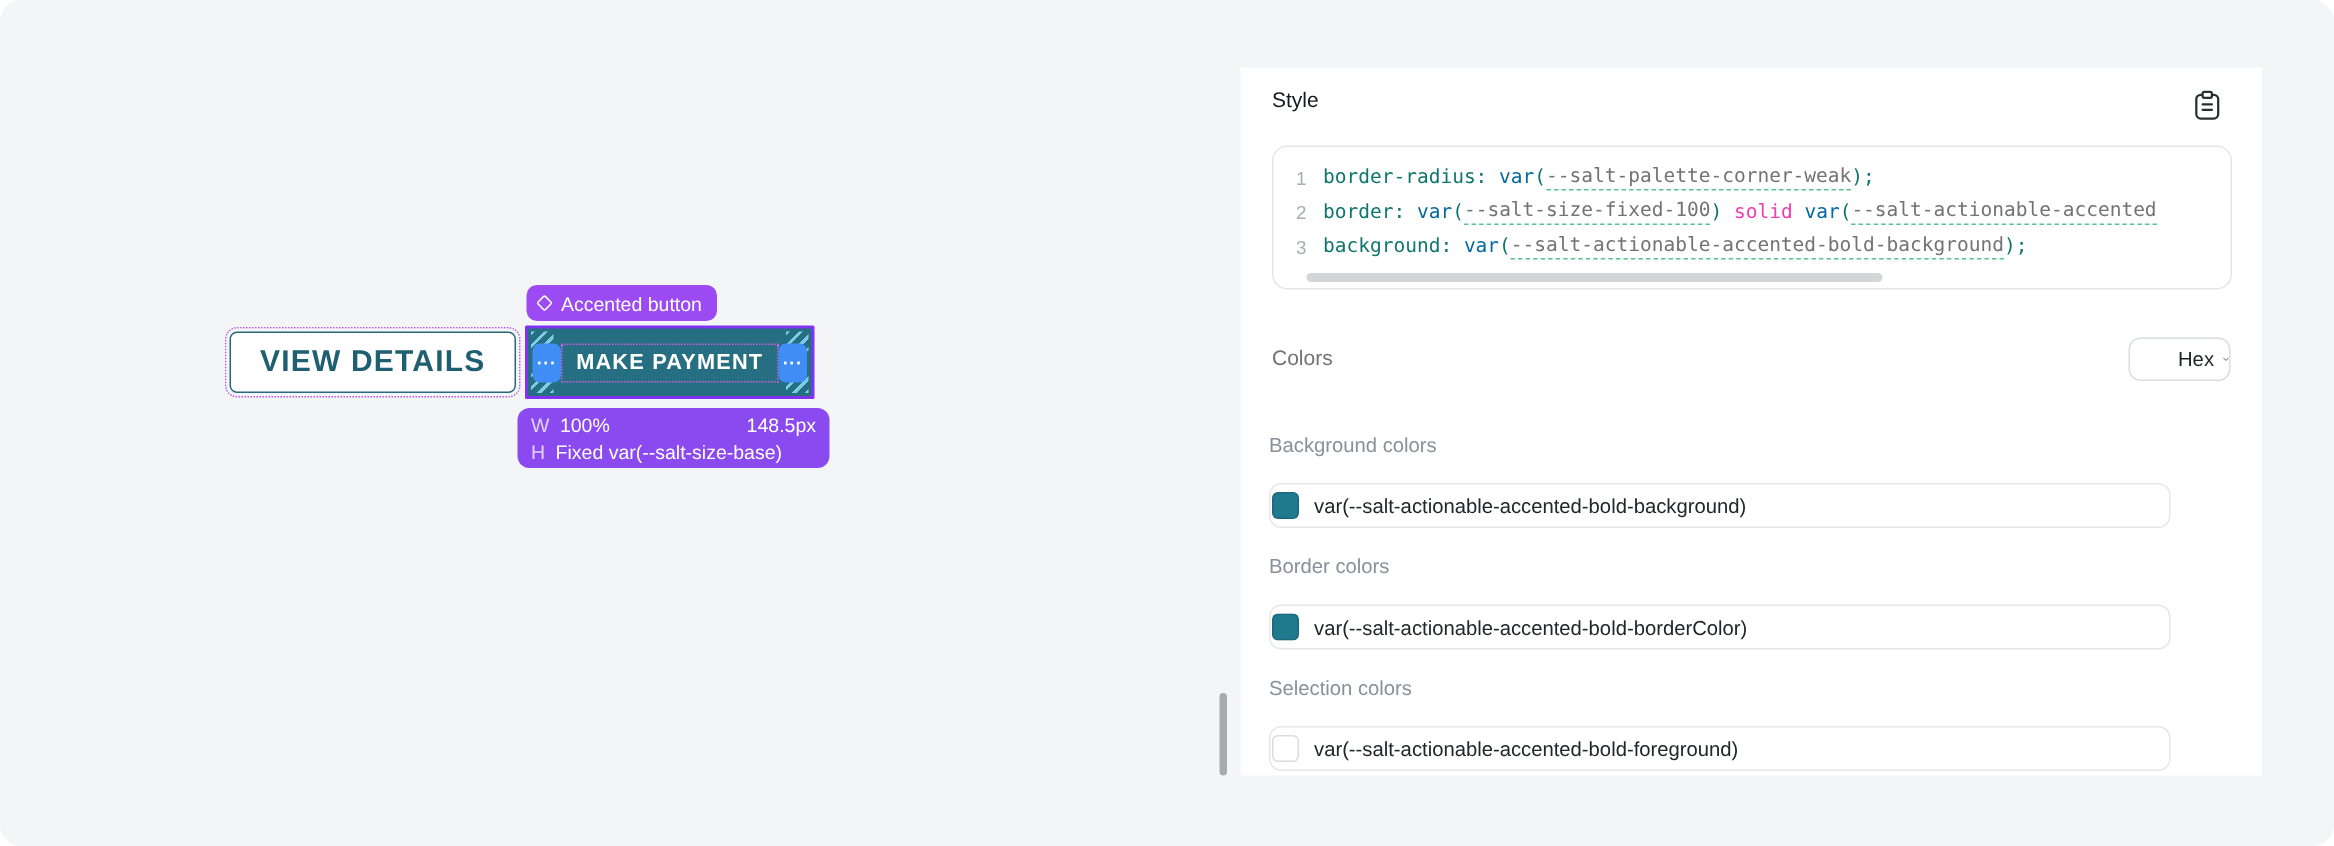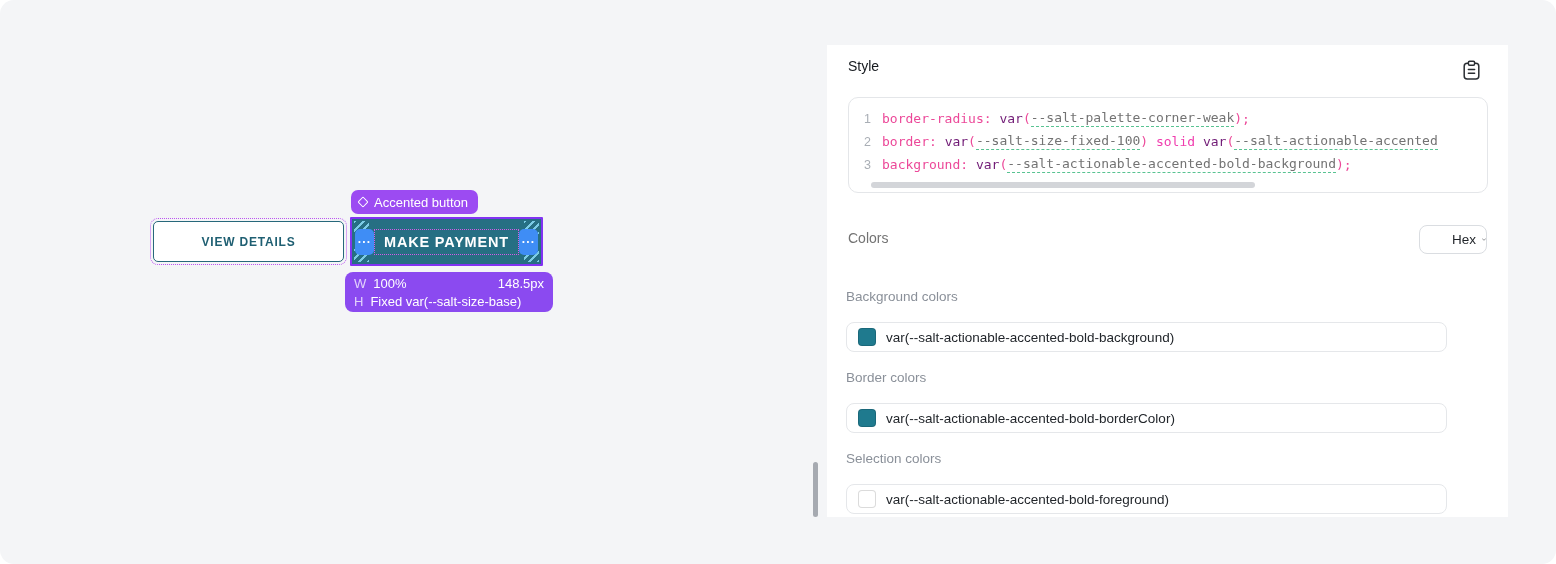--- a/index.html
+++ b/index.html
@@ -9,21 +9,21 @@
 
   
   .badge { position:absolute; left:351px; top:190px; height:24px; padding:0 10px 0 8px;
            background:#9C4BF2; border-radius:7px; display:flex; align-items:center; gap:7px;
            color:#fff; font-size:13px; }
   .diamond { width:8px; height:8px; border:1.5px solid #fff; border-radius:1.5px;
              transform:rotate(45deg); }
 
   .view-btn { position:absolute; left:153px; top:221px; width:191px; height:41px;
               background:#fff; border:1px solid #27687B; border-radius:5px;
-              color:#1F5F72; font-weight:700; font-size:12px; letter-spacing:.8px;
+              color:#1F5F72; font-weight:700; font-size:20px; letter-spacing:.8px;
               display:flex; align-items:center; justify-content:center;
               outline:1px dotted #BB55F0; outline-offset:2px; cursor:default; }
 
   .make-btn { position:absolute; left:350px; top:217px; width:193px; height:49px;
               background:#266F83; border:2px solid #8133F2; border-radius:1px;
               display:flex; align-items:center; justify-content:center; cursor:default; }
   .hatch { position:absolute; width:15px; height:13px;
            background:repeating-linear-gradient(135deg, rgba(133,214,240,.9) 0 2px, transparent 2px 6px); }
   .hatch.tl { left:2px; top:2px; } .hatch.tr { right:2px; top:2px; }
   .hatch.bl { left:2px; bottom:2px; } .hatch.br { right:2px; bottom:2px; }
@@ -48,37 +48,37 @@
   .style-title { position:absolute; left:21px; top:13px; font-size:14px; color:#15191E; }
   .copy-icon { position:absolute; right:27px; top:15px; cursor:pointer; }
 
   .code-block { position:absolute; left:21px; top:52px; width:640px; height:96px;
                 border:1px solid #E4E6E9; border-radius:10px; background:#fff;
                 overflow:hidden; padding-top:9px; }
   .code-line { display:flex; height:23px; align-items:center; white-space:pre;
                font-family:"DejaVu Sans Mono", monospace; font-size:13px; }
   .line-num { flex:0 0 22px; text-align:right; color:#A9AEB5; font-size:12.5px;
               margin-right:11px; font-family:"Liberation Sans", sans-serif; }
-  .tk-plain { color:#ec4899; }
-  .tk-fn { color:#701a75;text-align:right; }
+  .tk-plain { color:#0f766e; }
+  .tk-fn { color:#0369a1;text-align:right; }
   .tk-kw { color:#F03DAE; }
   .tk-u { color:#737373; border-bottom:1px dashed #58C392; padding-bottom:1px; }
   .hscroll { position:absolute; left:22px; bottom:4px; width:384px; height:6px;
              background:#D3D5D9; border-radius:3px; cursor:pointer; }
 
   .colors-title { position:absolute; left:21px; top:185px; font-size:14px; color:#737373; }
   .hex-select { position:absolute; left:592px; top:180px; width:68px; height:29px;
                 border:1px solid #DADDE1; border-radius:8px; background:#fff;
                 display:flex; align-items:center; justify-content:center; gap:6px;
                 font-size:13.5px; color:#1F2328; cursor:pointer;padding-left:32px; }
 
   .color-sections { position:absolute; left:19px; top:228px; width:601px; }
   .section-label { font-size:13.5px; color:#8A9099; height:17px; margin-bottom:16px;margin-top:16px; }
   .color-row { height:30px; border:1px solid #E5E7EA; border-radius:8px; background:#fff;
-               display:flex; align-items:center; gap:10px; padding-left:11px;
+               display:flex; align-items:center; gap:10px; padding-left:1px;
                margin-bottom:18px; cursor:pointer; }
   .swatch { width:18px; height:18px; border-radius:4px; border:1px solid rgba(0,0,0,.14); flex:0 0 18px; }
   .color-value { font-size:13.5px; color:#22262B; }
 </style>
 </head>
 <body>
 
 <div class="screen">
 
   <div>

